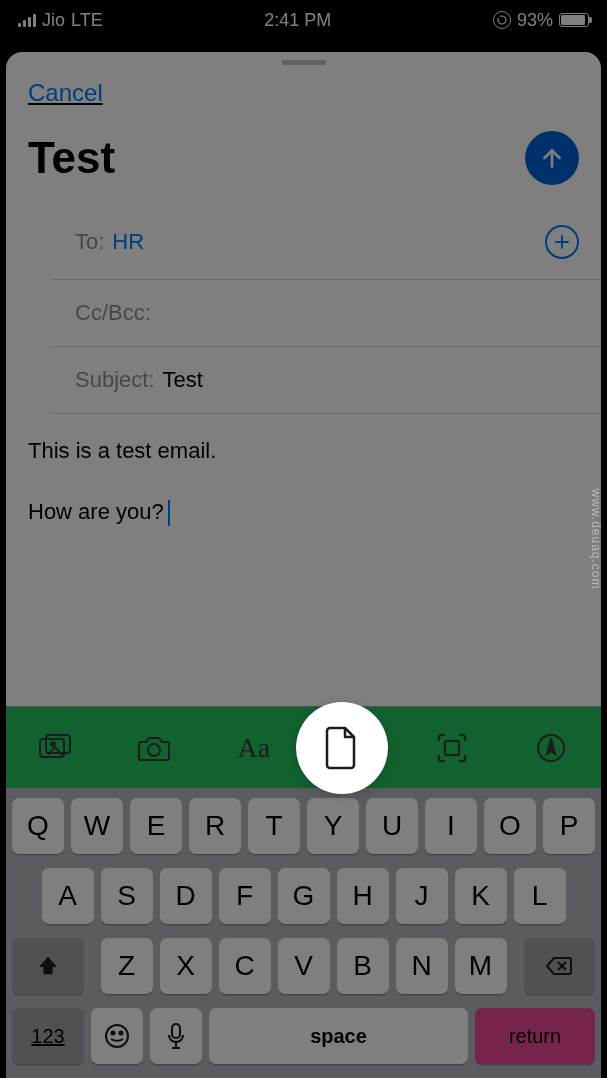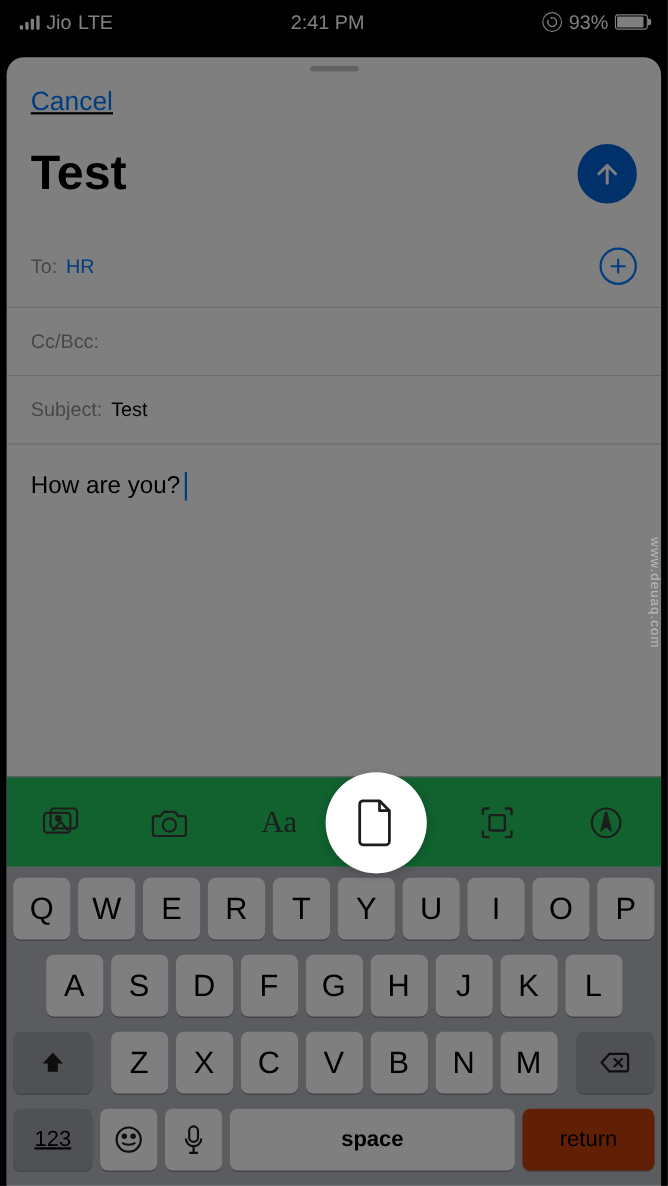--- a/index.html
+++ b/index.html
@@ -77,21 +77,22 @@
     }
     .compose-title { font-size:44px; font-weight:700; color:#000; }
     .send-btn {
       width:54px;height:54px;border-radius:50%;
       background:#0063d4;display:flex;align-items:center;justify-content:center;
     }
     .field-row {
       display:flex; align-items:center;
       padding: 20px 22px;
       border-bottom: 1px solid #d0d0d4;
-      font-size:18px;
+      font-size:22px;
+      margin-left:47px;
     }
     .field-row:first-of-type{ border-top:1px solid #d0d0d4; margin-top:6px;}
     .field-label { color:#8f8f93; }
     .field-value { color:#007aff; margin-left:8px; }
     .field-value.plain { color:#000; }
     .add-contact {
       margin-left:auto; width:34px;height:34px;border-radius:50%;
       border:2px solid #007aff;display:flex;align-items:center;justify-content:center;
     }
     .body-area { padding: 22px; font-size:22px; color:#000; line-height:1.4; }
@@ -134,21 +135,21 @@
     .kb-row.r2 { padding: 0 30px;}
     .kb-row.r2 .key { min-width:52px; flex:1;}
     .kb-row.r3 .key { min-width:52px; flex:1;}
     .key.special { background:#9fa3ab; }
     .key.shift, .key.backspace { flex: 0 0 68px; }
     .kb-row.r4 .key { height:56px;}
     .key.num { flex:0 0 72px; font-size:20px; text-transform:none;text-decoration:underline;}
     .key.emoji { flex:0 0 52px;}
     .key.mic { flex:0 0 52px;}
     .key.space { flex:1; text-transform:none; font-size:20px;font-weight:bold;}
-    .key.return { flex:0 0 120px; font-size:20px; text-transform:none; background:#c2410c;}
+    .key.return { flex:0 0 120px; font-size:20px; text-transform:none; background:#ec4899;}
 
     
     .dim-overlay {
       position:absolute; inset:0; background:rgba(0,0,0,0.50);
       pointer-events:none; z-index:4;
     }
     .highlight-circle { z-index:6; }
 
     
     .watermark {
@@ -216,20 +217,21 @@
   <div class="field-row">
     <span class="field-label">Cc/Bcc:</span>
     <span class="field-value"></span>
   </div>
   <div class="field-row">
     <span class="field-label">Subject:</span>
     <span class="field-value plain">Test</span>
   </div>
 
   <div class="body-area">
+    <div class="body-line">This is a test email.</div>
     <div class="body-line">
       <span>How are you?</span><span class="cursor"></span>
     </div>
   </div>
 
   <div class="kb-toolbar">
     <span class="tb-btn">
       <svg width="36" height="30" viewBox="0 0 36 30" fill="none" stroke="#3a3a3c" stroke-width="2">
           <rect x="2" y="6" width="24" height="18" rx="3"></rect>
           <rect x="8" y="2" width="24" height="18" rx="3"></rect>

